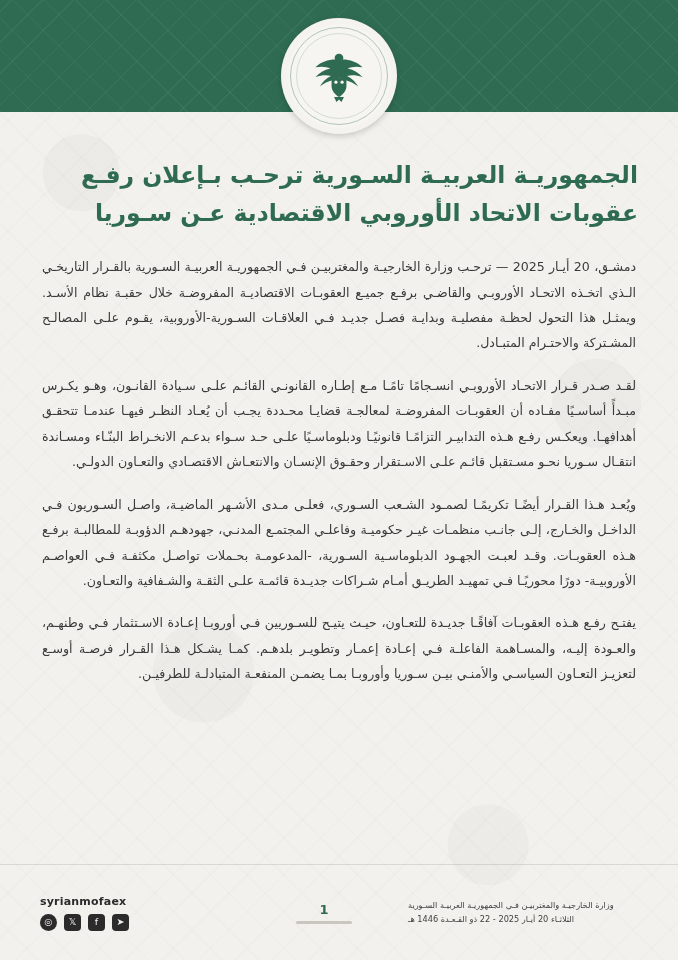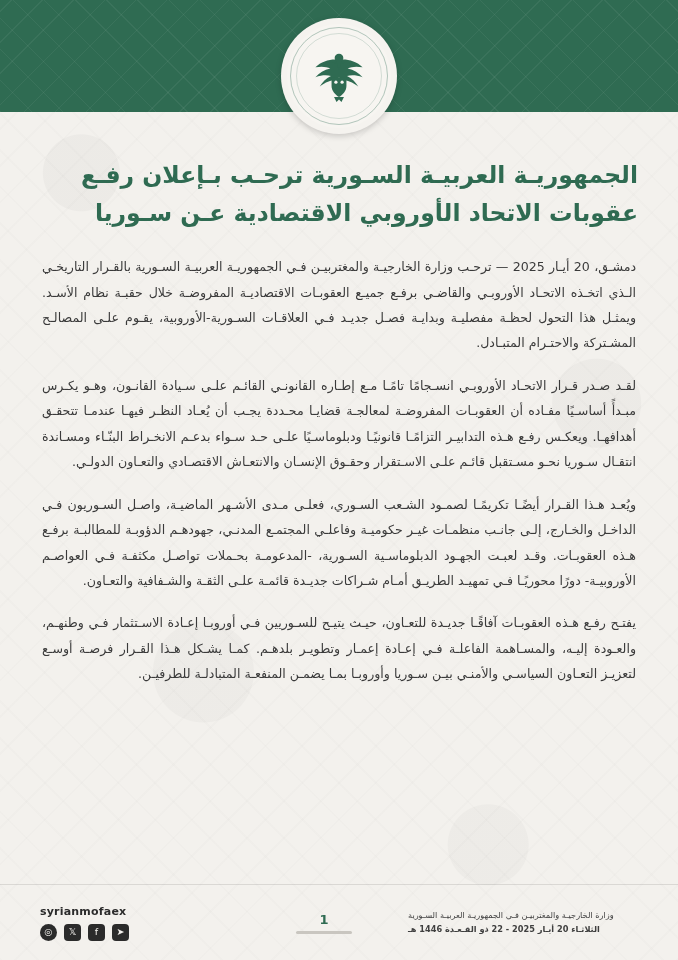--- a/index.html
+++ b/index.html
@@ -121,21 +121,21 @@
     text-align: justify;
     text-align-last: right;
   }
 
   
   .footer {
     position: absolute;
     left: 0;
     right: 0;
     bottom: 0;
-    height: 76px;
+    height: 96px;
     border-top: 1px solid rgba(0,0,0,0.10);
     display: flex;
     align-items: center;
     padding: 0 40px;
     box-sizing: border-box;
     gap: 45px;
   }
   .footer-right {
     text-align: left;
     color: #4a4a4a;
@@ -145,21 +145,20 @@
   }
   .footer-right .line1 {
     font-size: 8.2px;
     line-height: 1.7;
     color: #3f3f3f;
   }
   .footer-right .line2 {
     font-size: 8.2px;
     line-height: 1.7;
     color: #3f3f3f;
-    font-weight: bold;
   }
   .footer-center {
     flex: 1 1 auto;
     display: flex;
     flex-direction: column;
     align-items: center;
     justify-content: center;
     order: 2;
   }
   .page-num {

